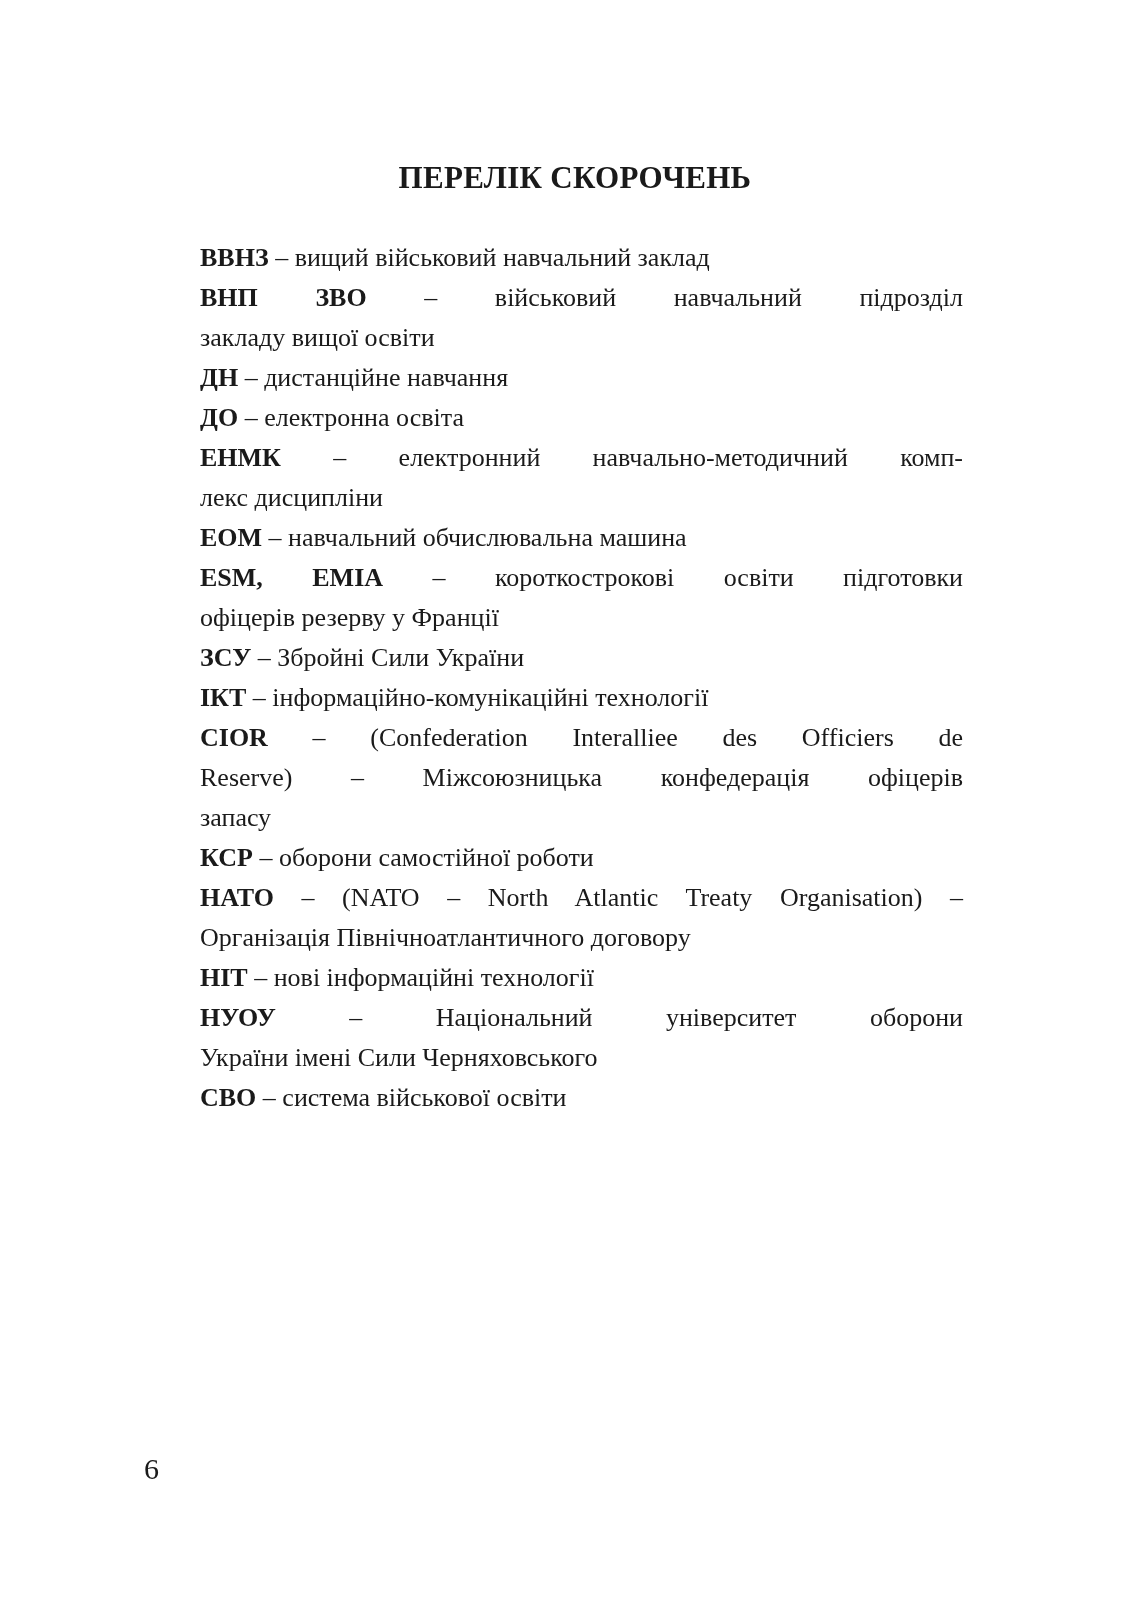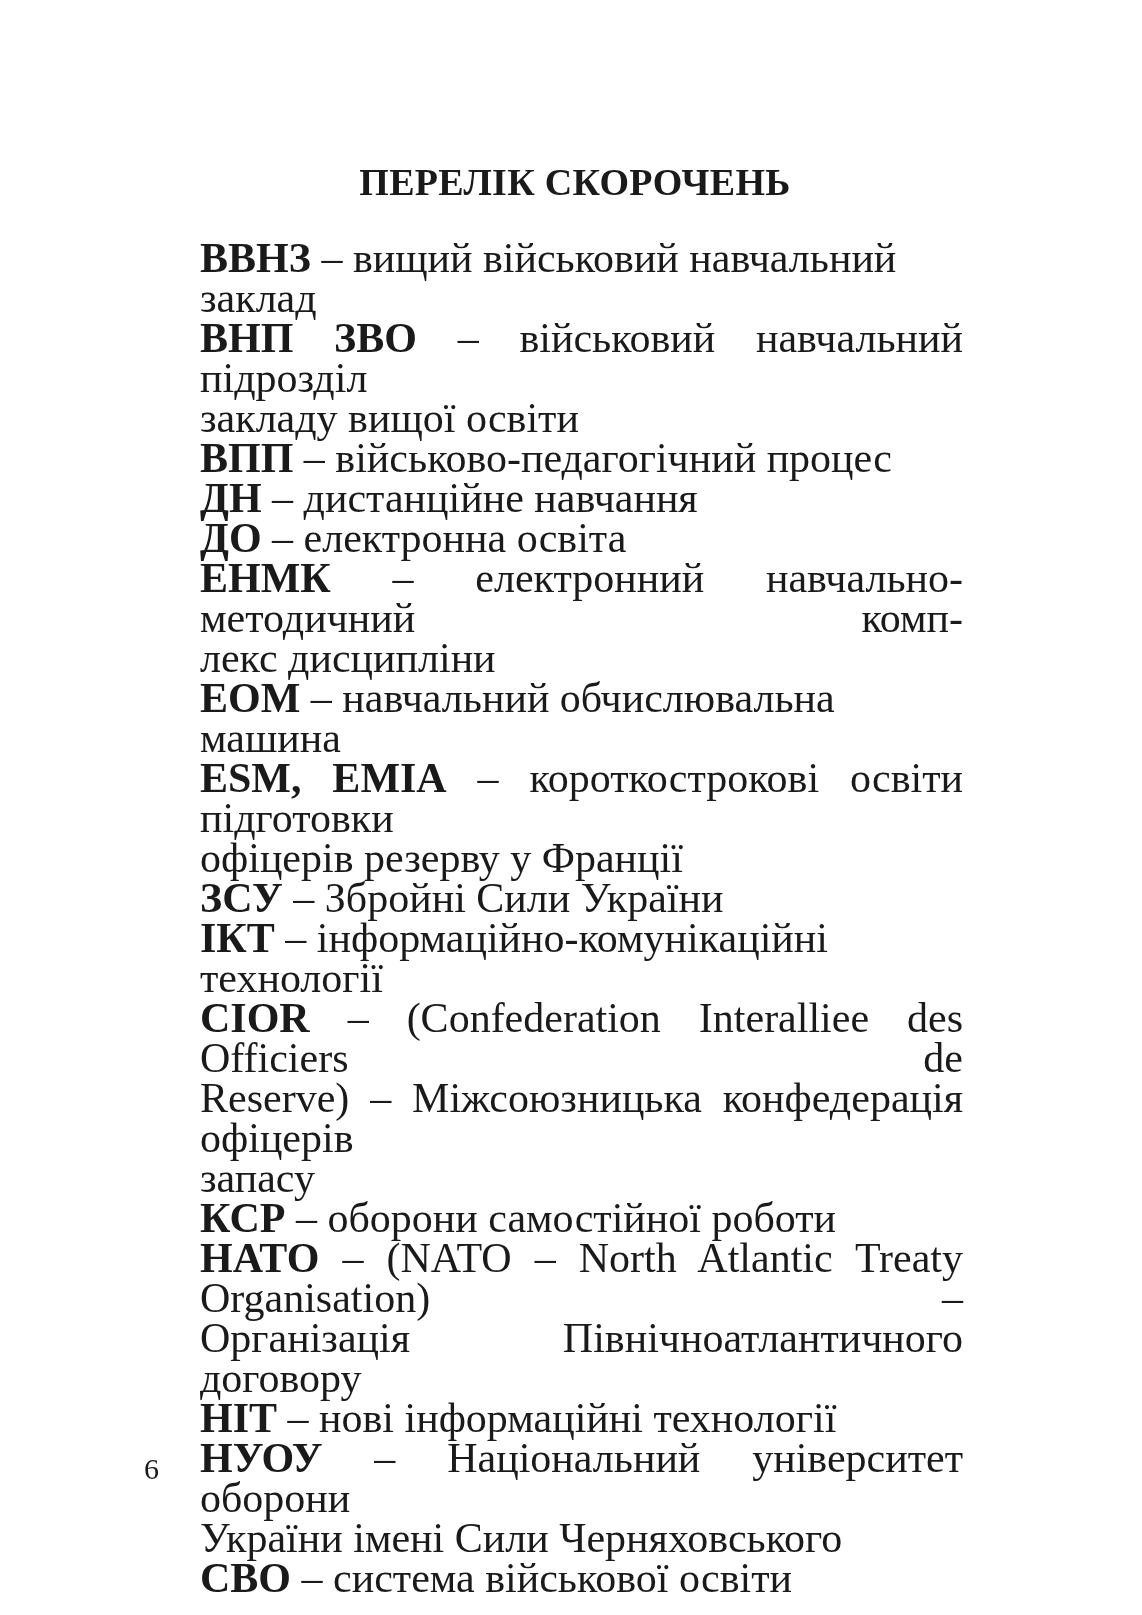--- a/index.html
+++ b/index.html
@@ -1,21 +1,21 @@
 <!DOCTYPE html>
 <html><head>
 <meta charset="utf-8">
 <style>
   html, body { margin: 0; padding: 0; background: #ffffff; }
   body { width: 1142px; height: 1615px; position: relative; overflow: hidden;
          font-family: "Liberation Serif", "DejaVu Serif", serif; color: #1a1a1a; }
   .page-title { position: absolute; top: 160px; left: 0; width: 1142px; text-align: center;
-                font-weight: bold; font-size: 38px; letter-spacing: 0.3px; margin: 0; padding-left: 8px; box-sizing: border-box; }
+                font-weight: bold; font-size: 31px; letter-spacing: 0.3px; margin: 0; padding-left: 8px; box-sizing: border-box; }
   .abbr-list { position: absolute; top: 238px; left: 200px; width: 763px; margin: 0; padding: 0; list-style: none;
-               font-size: 42px; line-height: 40px; }
+               font-size: 26px; line-height: 40px; }
   .abbr-item { margin: 0; padding: 0; }
   .abbr-item.justify { text-align: justify; text-align-last: left; }
   .abbr-item.justify .first-line { display: block; text-align: justify; text-align-last: justify; }
   .abbr-term { font-weight: bold; }
   .page-number { position: absolute; left: 144px; top: 1452px; font-size: 30px; }
 </style>
 </head>
 <body>
 
 <h1 class="page-title">ПЕРЕЛІК СКОРОЧЕНЬ</h1>
@@ -24,23 +24,20 @@
 
   <li class="abbr-item">
     <span class="abbr-term">ВВНЗ</span><span> – </span><span>вищий військовий навчальний заклад</span>
   </li>
 
   <li class="abbr-item justify">
     <span class="first-line"><span class="abbr-term">ВНП ЗВО</span><span> – </span><span>військовий навчальний підрозділ</span></span>
     <span>закладу вищої освіти</span>
   </li>
 
-  <li class="abbr-item">
-    <span class="abbr-term">ВПП</span><span> – </span><span>військово-педагогічний процес</span>
-  </li>
 
   <li class="abbr-item">
     <span class="abbr-term">ДН</span><span> – </span><span>дистанційне навчання</span>
   </li>
 
   <li class="abbr-item">
     <span class="abbr-term">ДО</span><span> – </span><span>електронна освіта</span>
   </li>
 
   <li class="abbr-item justify">

